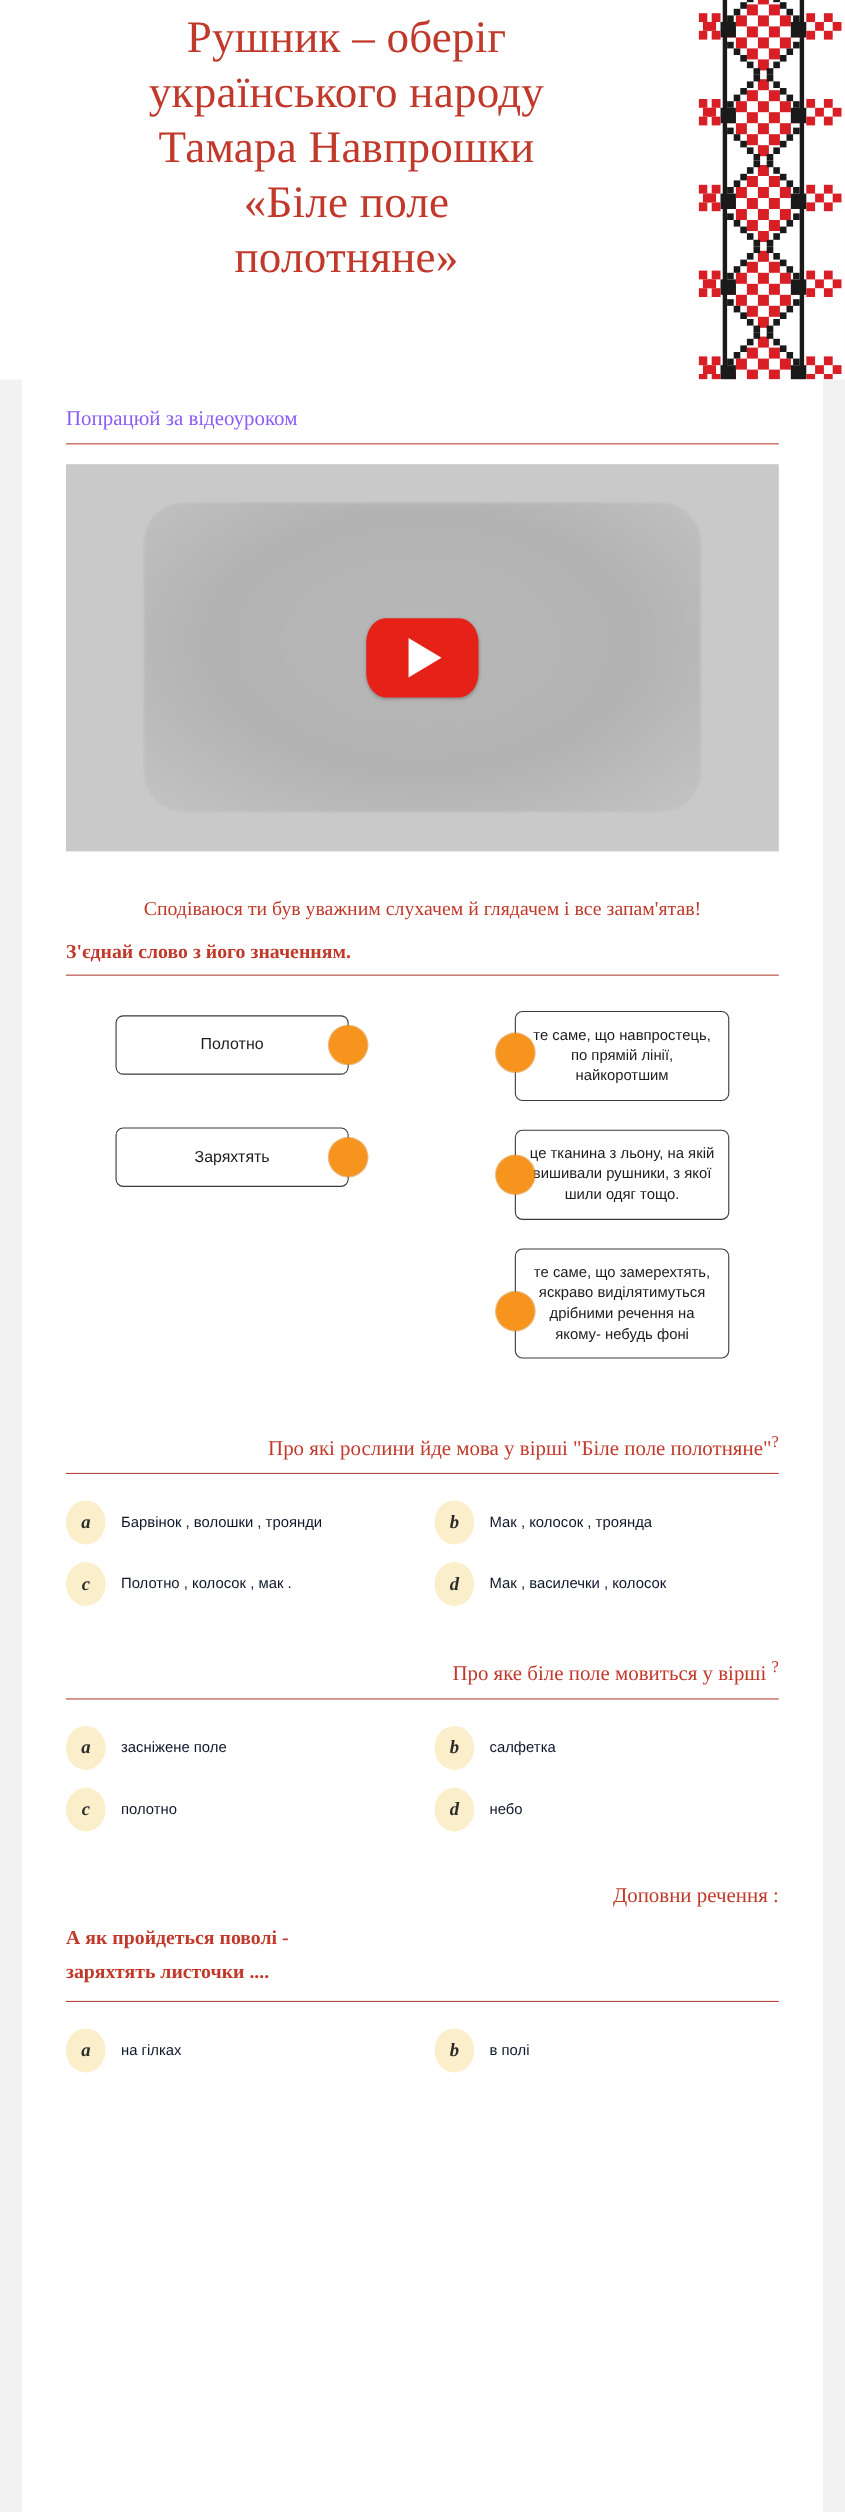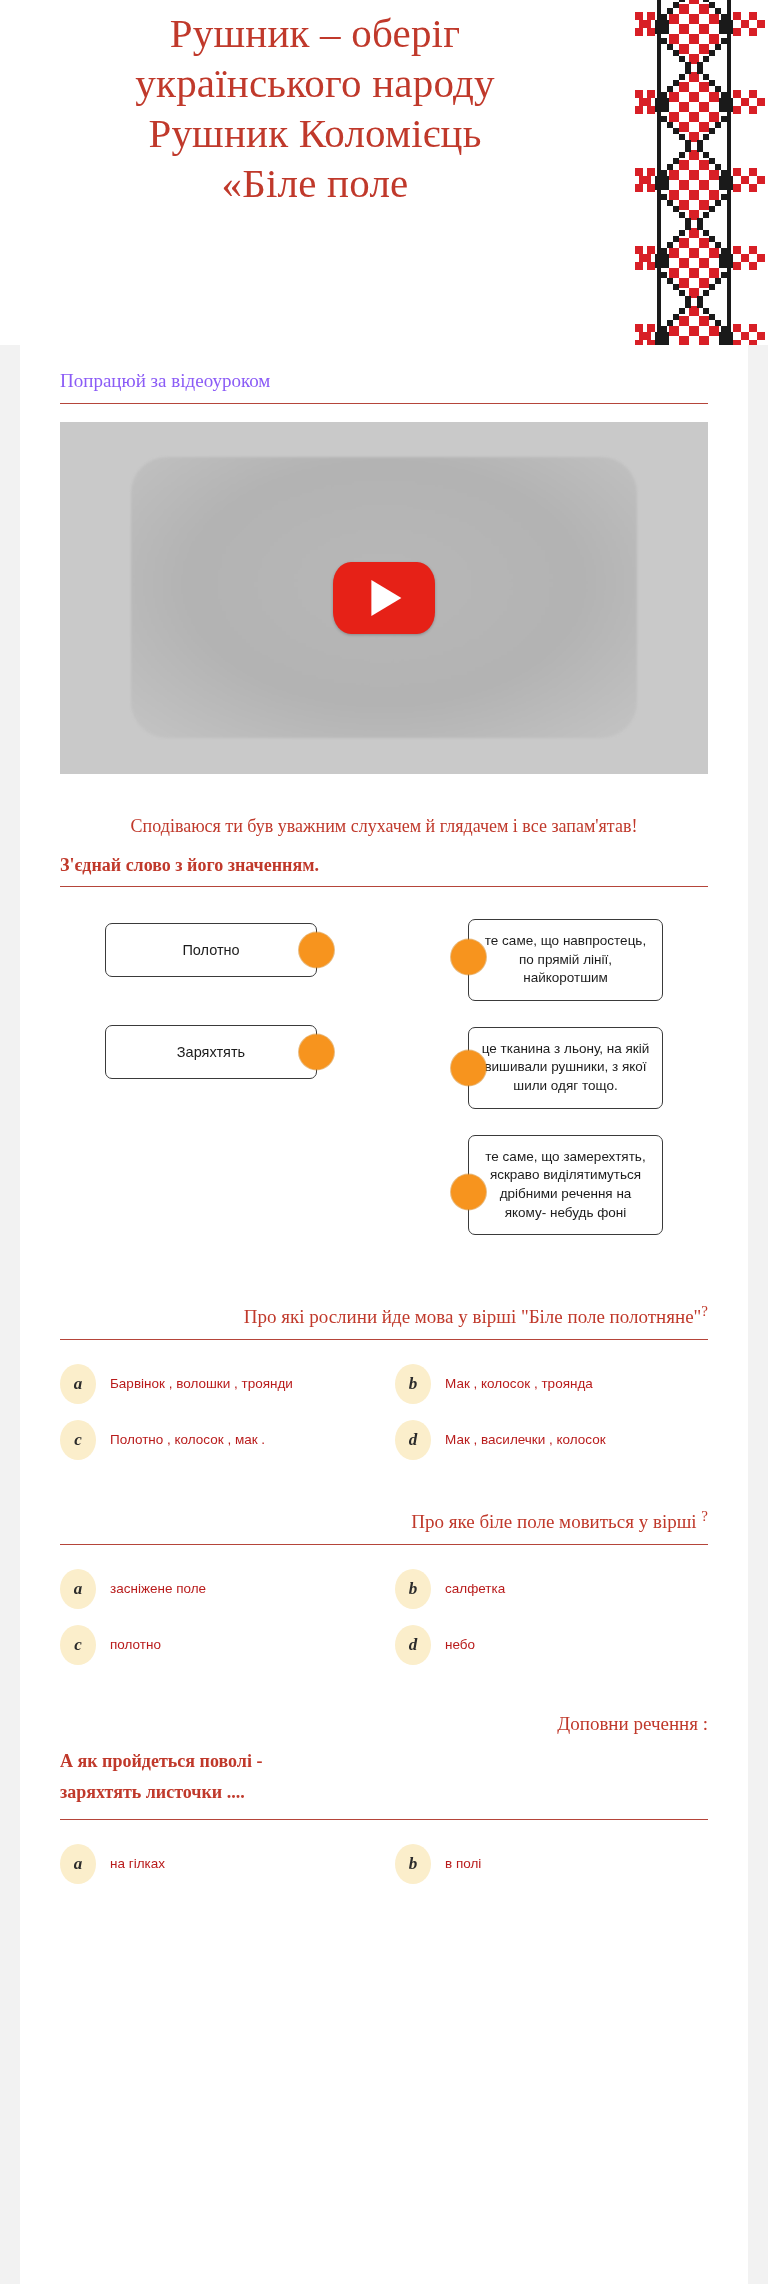--- a/index.html
+++ b/index.html
@@ -232,36 +232,37 @@
     font-style: italic;
     font-size: 17px;
     font-weight: bold;
     display: flex;
     align-items: center;
     justify-content: center;
   }
   .opt-text {
     font-size: 13.5px;
     line-height: 1.45;
-    color: #b91c1c;
+    color: #0f172a;
     padding-top: 10px;
   }
 </style>
 </head>
 <body>
 
 <div class="page">
 
   <div class="banner">
 
     <div class="banner-title">
       <span class="ln">Рушник – оберіг</span>
       <span class="ln">українського народу</span>
-      <span class="ln">Рушник Коломієць</span>
+      <span class="ln">Тамара Навпрошки</span>
       <span class="ln">«Біле поле</span>
+      <span class="ln">полотняне»</span>
     </div>
 
     <div class="embroidery">
       <svg width="133" height="345" viewBox="0 0 133 345" xmlns="http://www.w3.org/2000/svg" aria-hidden="true">
         <rect width="133" height="345" fill="#ffffff"></rect>
         <defs>
 
           <g id="unit">
 
             <g fill="#d81f26">

